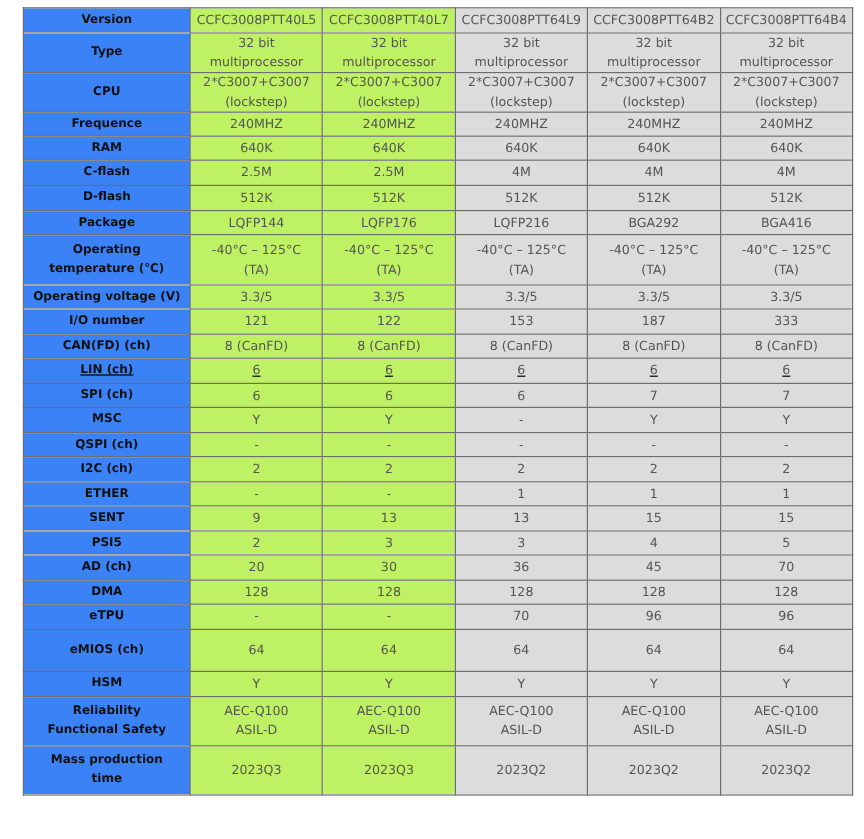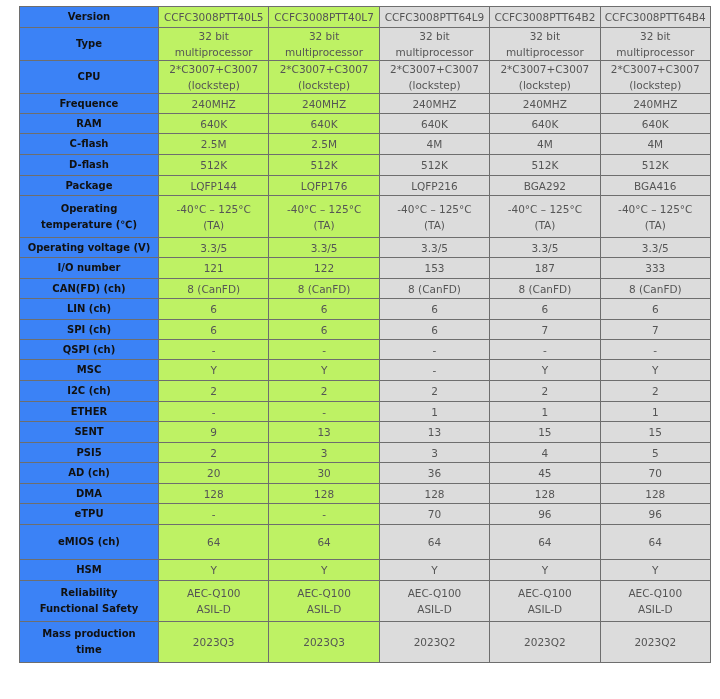--- a/index.html
+++ b/index.html
@@ -277,21 +277,21 @@
         <td class="c2">
           <span class="line">8 (CanFD)</span>
         </td>
         <td class="c3">
           <span class="line">8 (CanFD)</span>
         </td>
         <td class="c4">
           <span class="line">8 (CanFD)</span>
         </td>
       </tr>
-      <tr style="height: 21px;">
+      <tr style="height: 21px; text-decoration: underline;">
         <td class="label">
           <span class="line">LIN (ch)</span>
         </td>
         <td class="c0">
           <span class="line">6</span>
         </td>
         <td class="c1">
           <span class="line">6</span>
         </td>
         <td class="c2">
@@ -317,58 +317,58 @@
         <td class="c2">
           <span class="line">6</span>
         </td>
         <td class="c3">
           <span class="line">7</span>
         </td>
         <td class="c4">
           <span class="line">7</span>
         </td>
       </tr>
+      <tr style="height: 21px;">
+        <td class="label">
+          <span class="line">MSC</span>
+        </td>
+        <td class="c0">
+          <span class="line">Y</span>
+        </td>
+        <td class="c1">
+          <span class="line">Y</span>
+        </td>
+        <td class="c2">
+          <span class="line">-</span>
+        </td>
+        <td class="c3">
+          <span class="line">Y</span>
+        </td>
+        <td class="c4">
+          <span class="line">Y</span>
+        </td>
+      </tr>
       <tr style="height: 20px;">
         <td class="label">
           <span class="line">QSPI (ch)</span>
         </td>
         <td class="c0">
           <span class="line">-</span>
         </td>
         <td class="c1">
           <span class="line">-</span>
         </td>
         <td class="c2">
           <span class="line">-</span>
         </td>
         <td class="c3">
           <span class="line">-</span>
         </td>
         <td class="c4">
           <span class="line">-</span>
-        </td>
-      </tr>
-      <tr style="height: 21px;">
-        <td class="label">
-          <span class="line">MSC</span>
-        </td>
-        <td class="c0">
-          <span class="line">Y</span>
-        </td>
-        <td class="c1">
-          <span class="line">Y</span>
-        </td>
-        <td class="c2">
-          <span class="line">-</span>
-        </td>
-        <td class="c3">
-          <span class="line">Y</span>
-        </td>
-        <td class="c4">
-          <span class="line">Y</span>
         </td>
       </tr>
       <tr style="height: 21px;">
         <td class="label">
           <span class="line">I2C (ch)</span>
         </td>
         <td class="c0">
           <span class="line">2</span>
         </td>
         <td class="c1">

